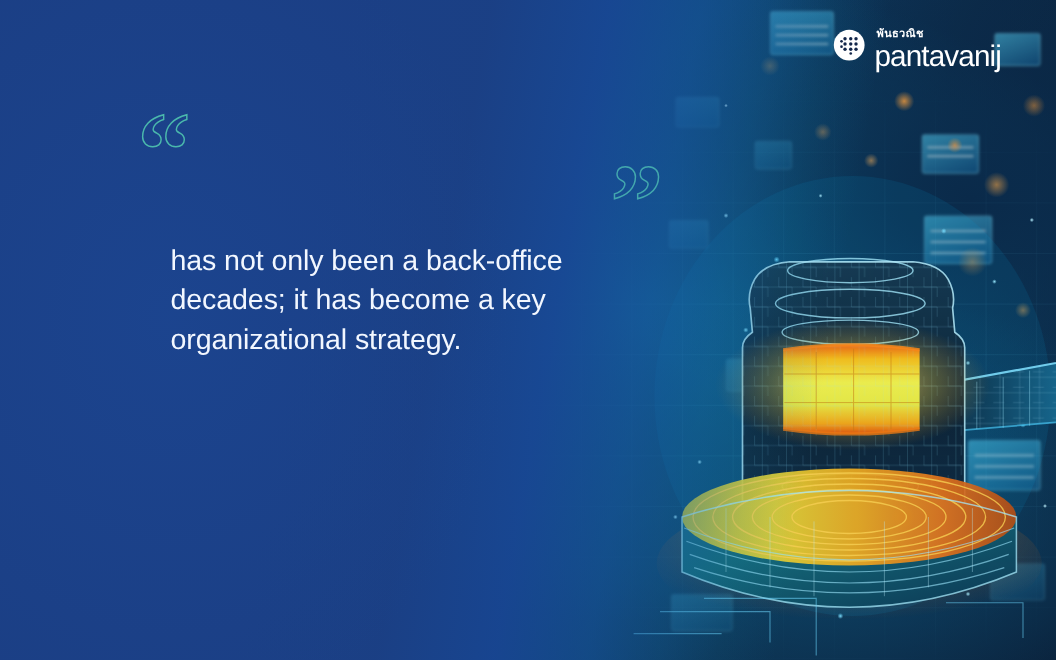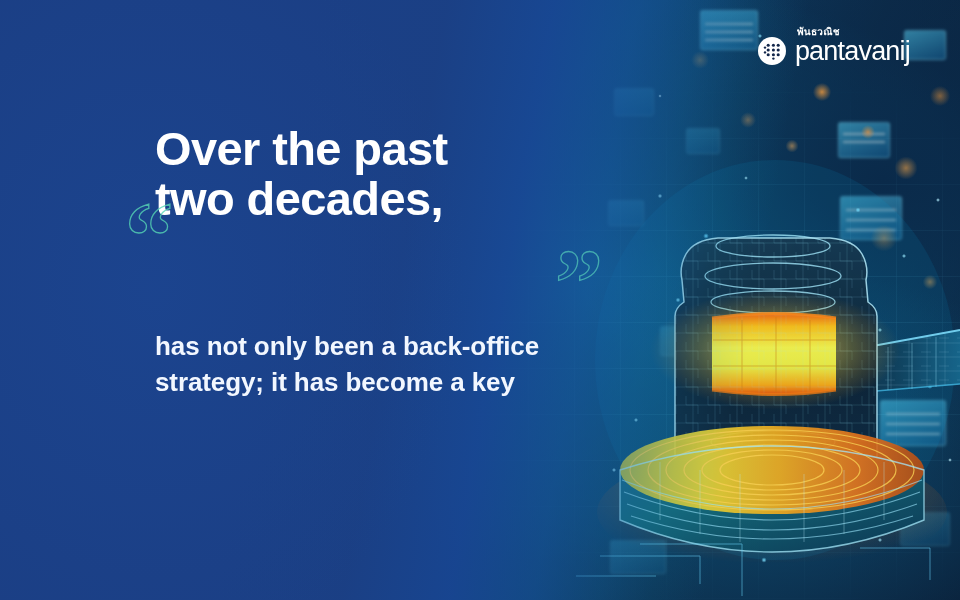--- a/index.html
+++ b/index.html
@@ -143,32 +143,32 @@
     -webkit-text-stroke:1.3px rgba(86,214,180,.80);
     font-family:"Liberation Serif", serif;
     font-weight:700;
     pointer-events:none;
     user-select:none;
   }
   .qmark.open{ left:-30px; top:-56px; font-size:96px; }
   .qmark.close{ left:400px; top:-9px; font-size:96px; -webkit-text-stroke:1.3px rgba(96,222,190,.62); }
 
   .body-copy{
-    margin-top:32px;
+    margin-top:22px;
     color:#f2f7ff;
     font-size:26px;
-    font-weight:700;
+    font-weight:400;
     line-height:36px;
     letter-spacing:-0.1px;
   }
 
   
   .logo{
     position:absolute; right:50px; top:27px;
-    display:flex; align-items:flex-end; gap:9px;
+    display:flex; align-items:flex-start; gap:9px;
   }
   .logo-mark{
     width:28px; height:28px; border-radius:50%;
     background:#ffffff;
     position:relative; flex:none;
   }
   .logo-mark .dotgrid{ position:absolute; inset:0; }
   .logo-words{ display:flex; flex-direction:column; line-height:1; }
   .logo-thai{
     color:#ffffff; font-size:10px; font-weight:700;
@@ -365,33 +365,30 @@
         <path d="M576 576 H656"></path>
       </g>
     </g>
   </svg>
 
   <div class="bg-layer bg-overlay"></div>
   <div class="bg-layer bg-overlay-2"></div>
 
   <div class="quote-block">
 
-    <div class="headline">
-      <div class="hl-row">Over the past</div>
-      <div class="hl-row">two decades,</div>
-    </div>
 
     <div class="emphasis-wrap">
       <span class="qmark open">“</span>
       <span class="qmark close">”</span>
     </div>
 
     <div class="body-copy">
       <div>has not only been a back-office</div>
-      <div>strategy; it has become a key</div>
+      <div>decades; it has become a key</div>
+      <div>organizational strategy.</div>
     </div>
   </div>
 
   <div class="logo">
     <span class="logo-mark">
       <svg class="dotgrid" viewBox="0 0 28 28" aria-hidden="true">
         <g fill="#12264a">
           <circle cx="10.2" cy="8.2" r="1.55"></circle>
             <circle cx="15.4" cy="8.2" r="1.55"></circle>
             <circle cx="20.2" cy="8.2" r="1.55"></circle>

